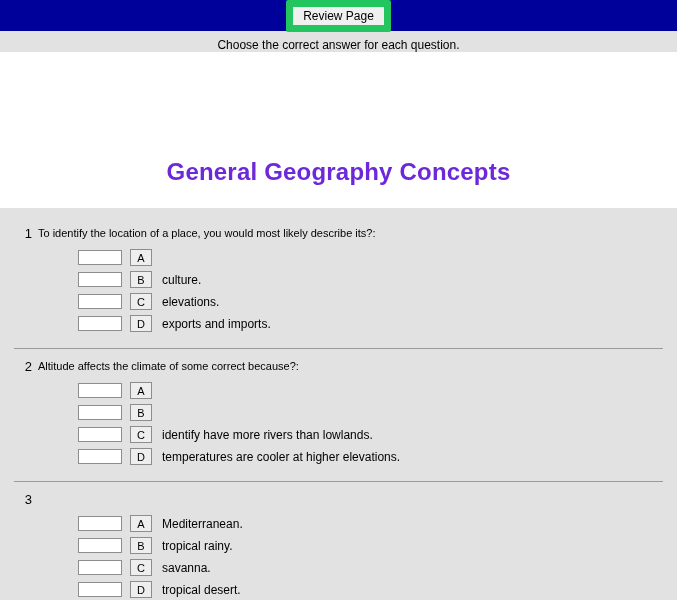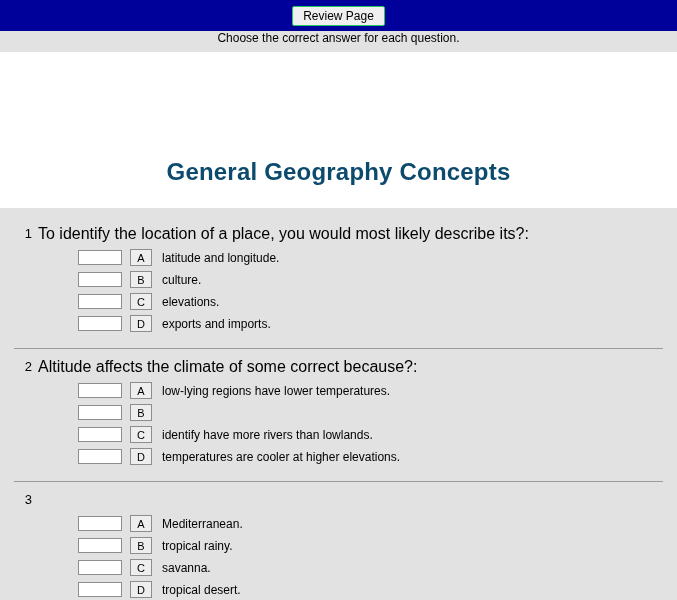--- a/index.html
+++ b/index.html
@@ -19,43 +19,43 @@
     background: #00009b;
     height: 31px;
     display: flex;
     align-items: center;
     justify-content: center;
   }
   .review-button {
     font-family: "Liberation Sans", sans-serif;
     font-size: 12px;
     background: #f0f0f0;
-    border: 1px solid #22c55e;
+    border: 7px solid #22c55e;
     border-radius: 2px;
     padding: 2px 10px;
     line-height: 14px;
     color: #000;
     cursor: pointer;
   }
   .instructionbar {
     background: #e2e2e2;
     height: 21px;
     display: flex;
-    align-items: flex-start;
+    align-items: flex-end;
     justify-content: center;
     font-size: 12px;
     color: #000;
   }
   .spacer {
     height: 106px;
     background: #ffffff;
   }
   .page-title {
     text-align: center;
-    color: #0c4a6e;
+    color: #6d28d9;
     font-size: 24px;
     font-weight: bold;
     margin: 0;
     padding: 0 0 22px 0;
     background: #ffffff;
     letter-spacing: 0.2px;
   }
   .quiz-area {
     background: #e2e2e2;
     padding: 8px 0 10px 0;
@@ -71,21 +71,21 @@
   }
   .q-number {
     font-size: 13px;
     width: 18px;
     text-align: right;
     flex: 0 0 auto;
     padding-right: 6px;
     color: #000;
   }
   .q-text {
-    font-size: 16px;
+    font-size: 11px;
     line-height: 15px;
     flex: 1 1 auto;
     padding-right: 60px;
   }
   .q-text em {
     font-style: italic;
   }
   .options {
     margin: 6px 0 6px 64px;
   }
@@ -148,21 +148,20 @@
 
   <div class="question-block">
     <div class="question-header">
       <div class="q-number">1</div>
       <div class="q-text"><span>To identify the location of a place, you would most likely describe its?:</span></div>
     </div>
     <div class="options">
       <div class="option-row">
         <input class="answer-input" type="text" value="" style="">
         <div class="opt-letter">A</div>
-        <div class="opt-text">latitude and longitude.</div>
       </div>
       <div class="option-row">
         <input class="answer-input" type="text" value="" style="">
         <div class="opt-letter">B</div>
         <div class="opt-text">culture.</div>
       </div>
       <div class="option-row">
         <input class="answer-input" type="text" value="" style="">
         <div class="opt-letter">C</div>
         <div class="opt-text">elevations.</div>
@@ -179,21 +178,20 @@
 
   <div class="question-block">
     <div class="question-header">
       <div class="q-number">2</div>
       <div class="q-text"><span>Altitude affects the climate of some correct because?:</span></div>
     </div>
     <div class="options">
       <div class="option-row">
         <input class="answer-input" type="text" value="" style="">
         <div class="opt-letter">A</div>
-        <div class="opt-text">low-lying regions have lower temperatures.</div>
       </div>
       <div class="option-row">
         <input class="answer-input" type="text" value="" style="">
         <div class="opt-letter">B</div>
       </div>
       <div class="option-row">
         <input class="answer-input" type="text" value="" style="">
         <div class="opt-letter">C</div>
         <div class="opt-text">identify have more rivers than lowlands.</div>
       </div>

